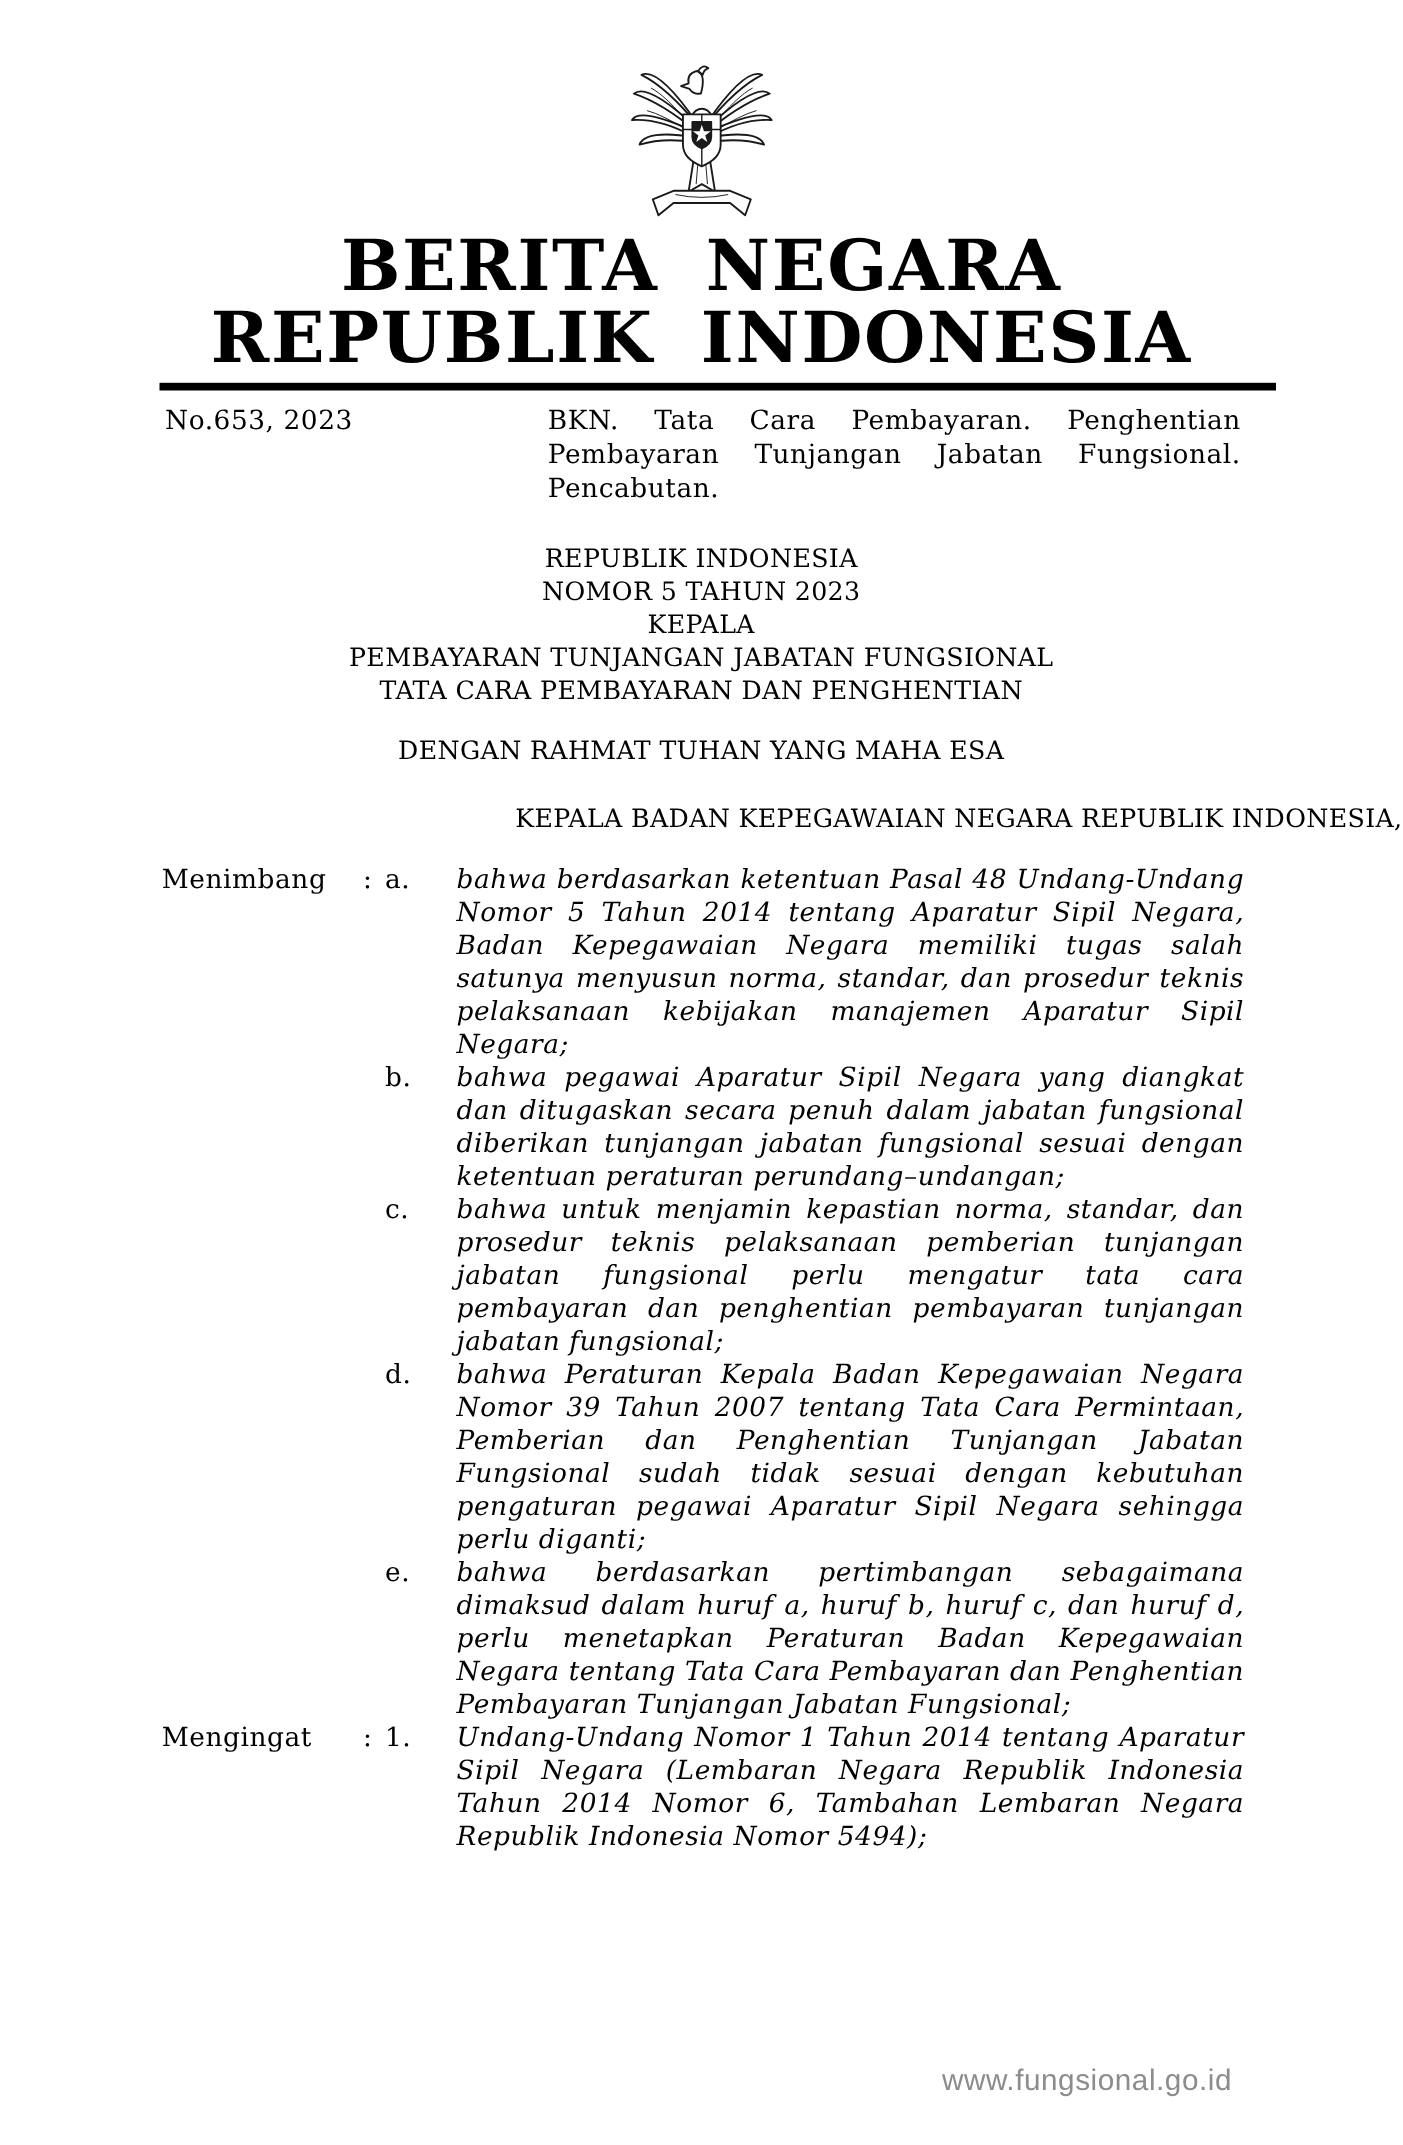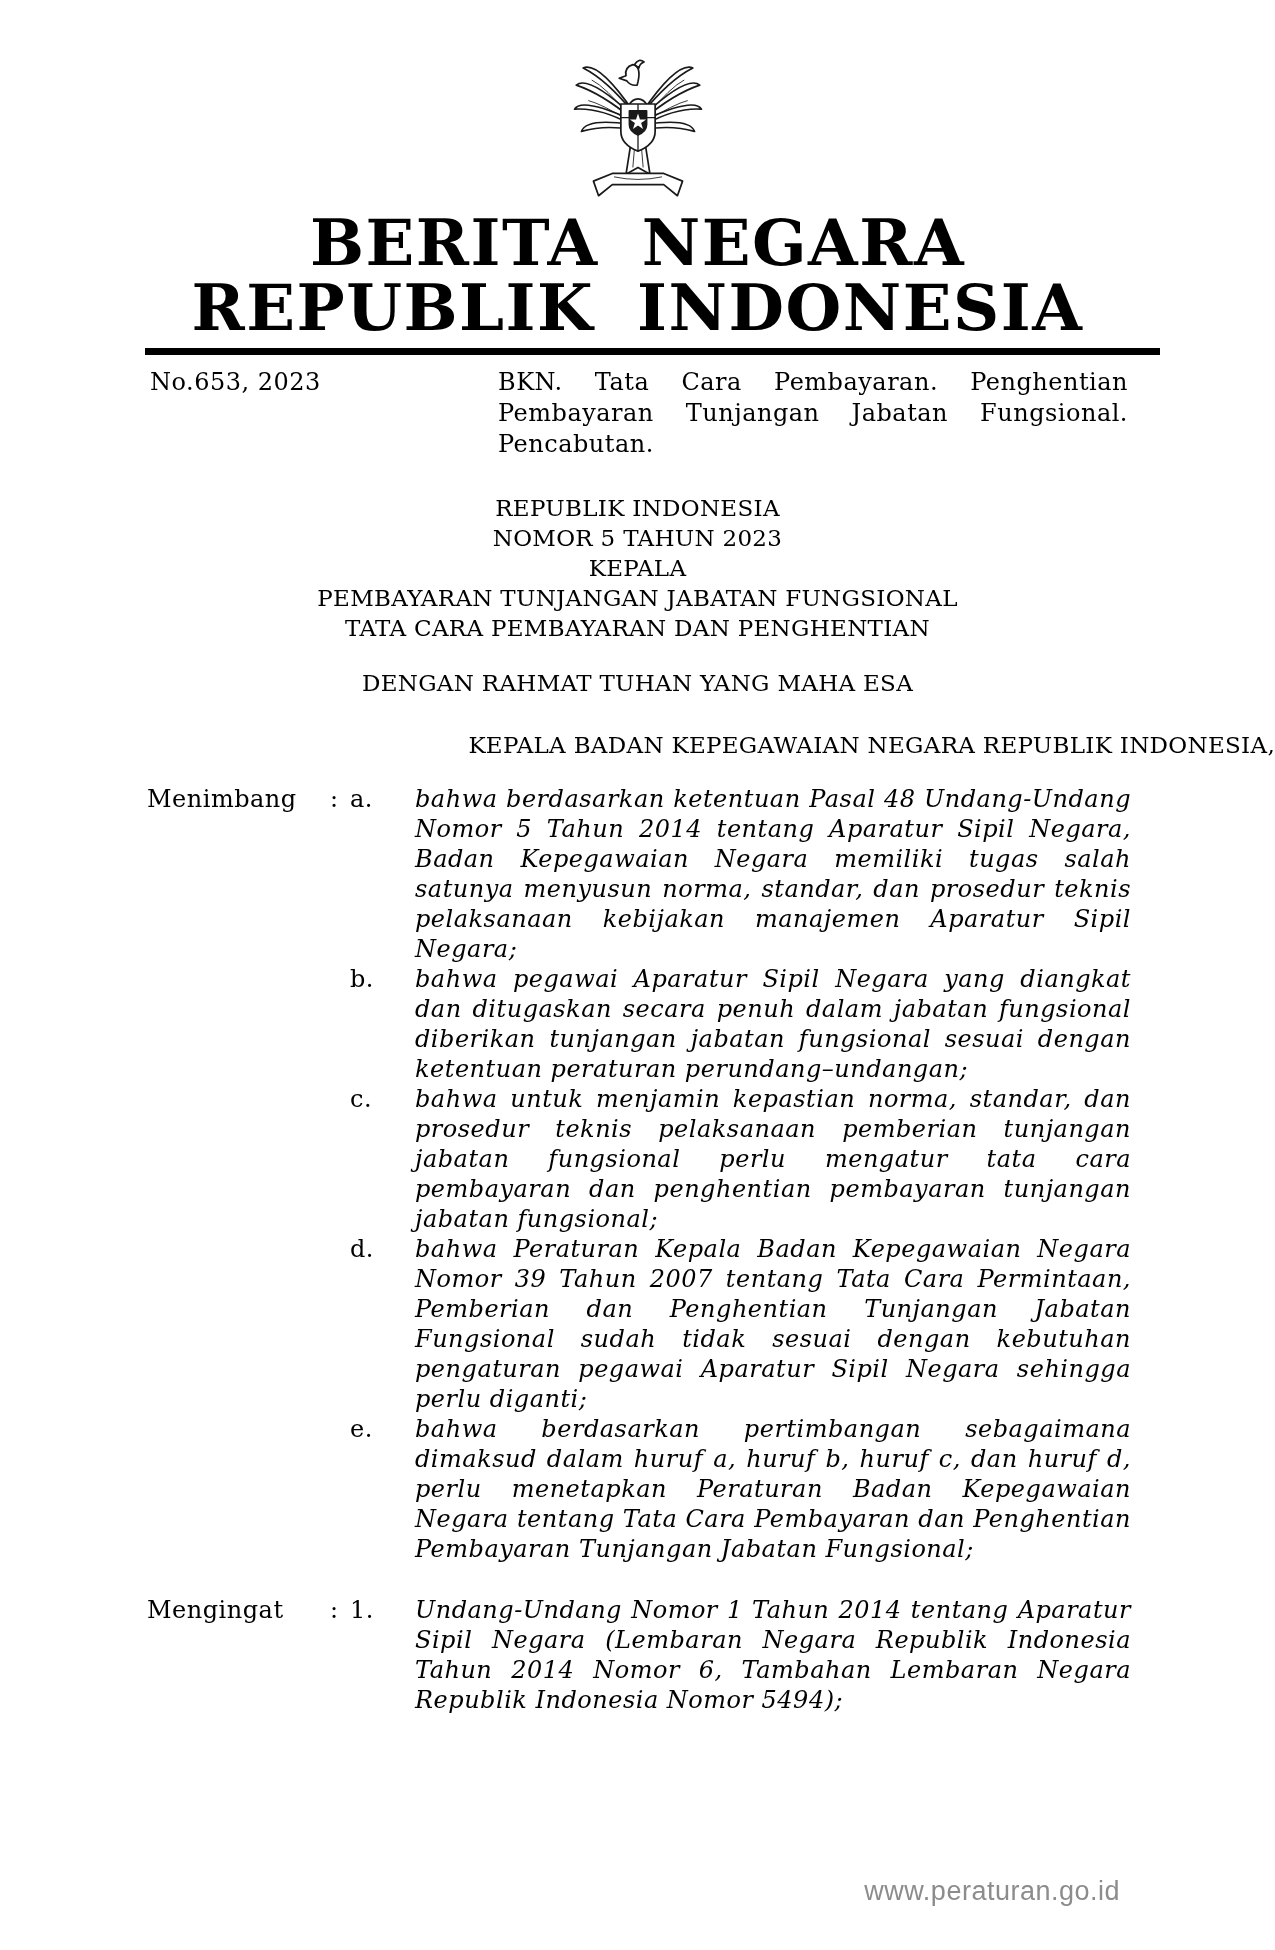--- a/index.html
+++ b/index.html
@@ -65,21 +65,21 @@
   }
   
   .clauses {
     display: grid;
     grid-template-columns: 183px 20px 65px auto;
     margin: 0 144px 0 147px;
     font-size: 24px;
     line-height: 30px;
   }
   .clauses.considerations { margin-top: 26px; }
-  .clauses.legal-basis { margin-top: 31px; }
+  .clauses.legal-basis { }
   .clause-label { grid-column: 1; letter-spacing: 0.5px; }
   .clause-colon { grid-column: 2; }
   .clause-marker { grid-column: 3; letter-spacing: 0.5px; }
   .clause-text {
     grid-column: 4;
     text-align: justify;
     letter-spacing: 0.5px;
     font-style: italic;
   }
   
@@ -175,15 +175,15 @@
     <div class="clause-text">bahwa berdasarkan pertimbangan sebagaimana dimaksud dalam huruf a, huruf b, huruf c, dan huruf d, perlu menetapkan Peraturan Badan Kepegawaian Negara tentang Tata Cara Pembayaran dan Penghentian Pembayaran Tunjangan Jabatan Fungsional;</div>
   </div>
 
   <div class="clauses legal-basis">
     <div class="clause-label">Mengingat</div>
     <div class="clause-colon">:</div>
     <div class="clause-marker">1.</div>
     <div class="clause-text">Undang-Undang Nomor 1 Tahun 2014 tentang Aparatur Sipil Negara (Lembaran Negara Republik Indonesia Tahun 2014 Nomor 6, Tambahan Lembaran Negara Republik Indonesia Nomor 5494);</div>
   </div>
 
-  <div class="footer-url">www.peraturan.go.id</div>
+  <div class="footer-url">www.fungsional.go.id</div>
 
 </div>
 
 </body></html>

